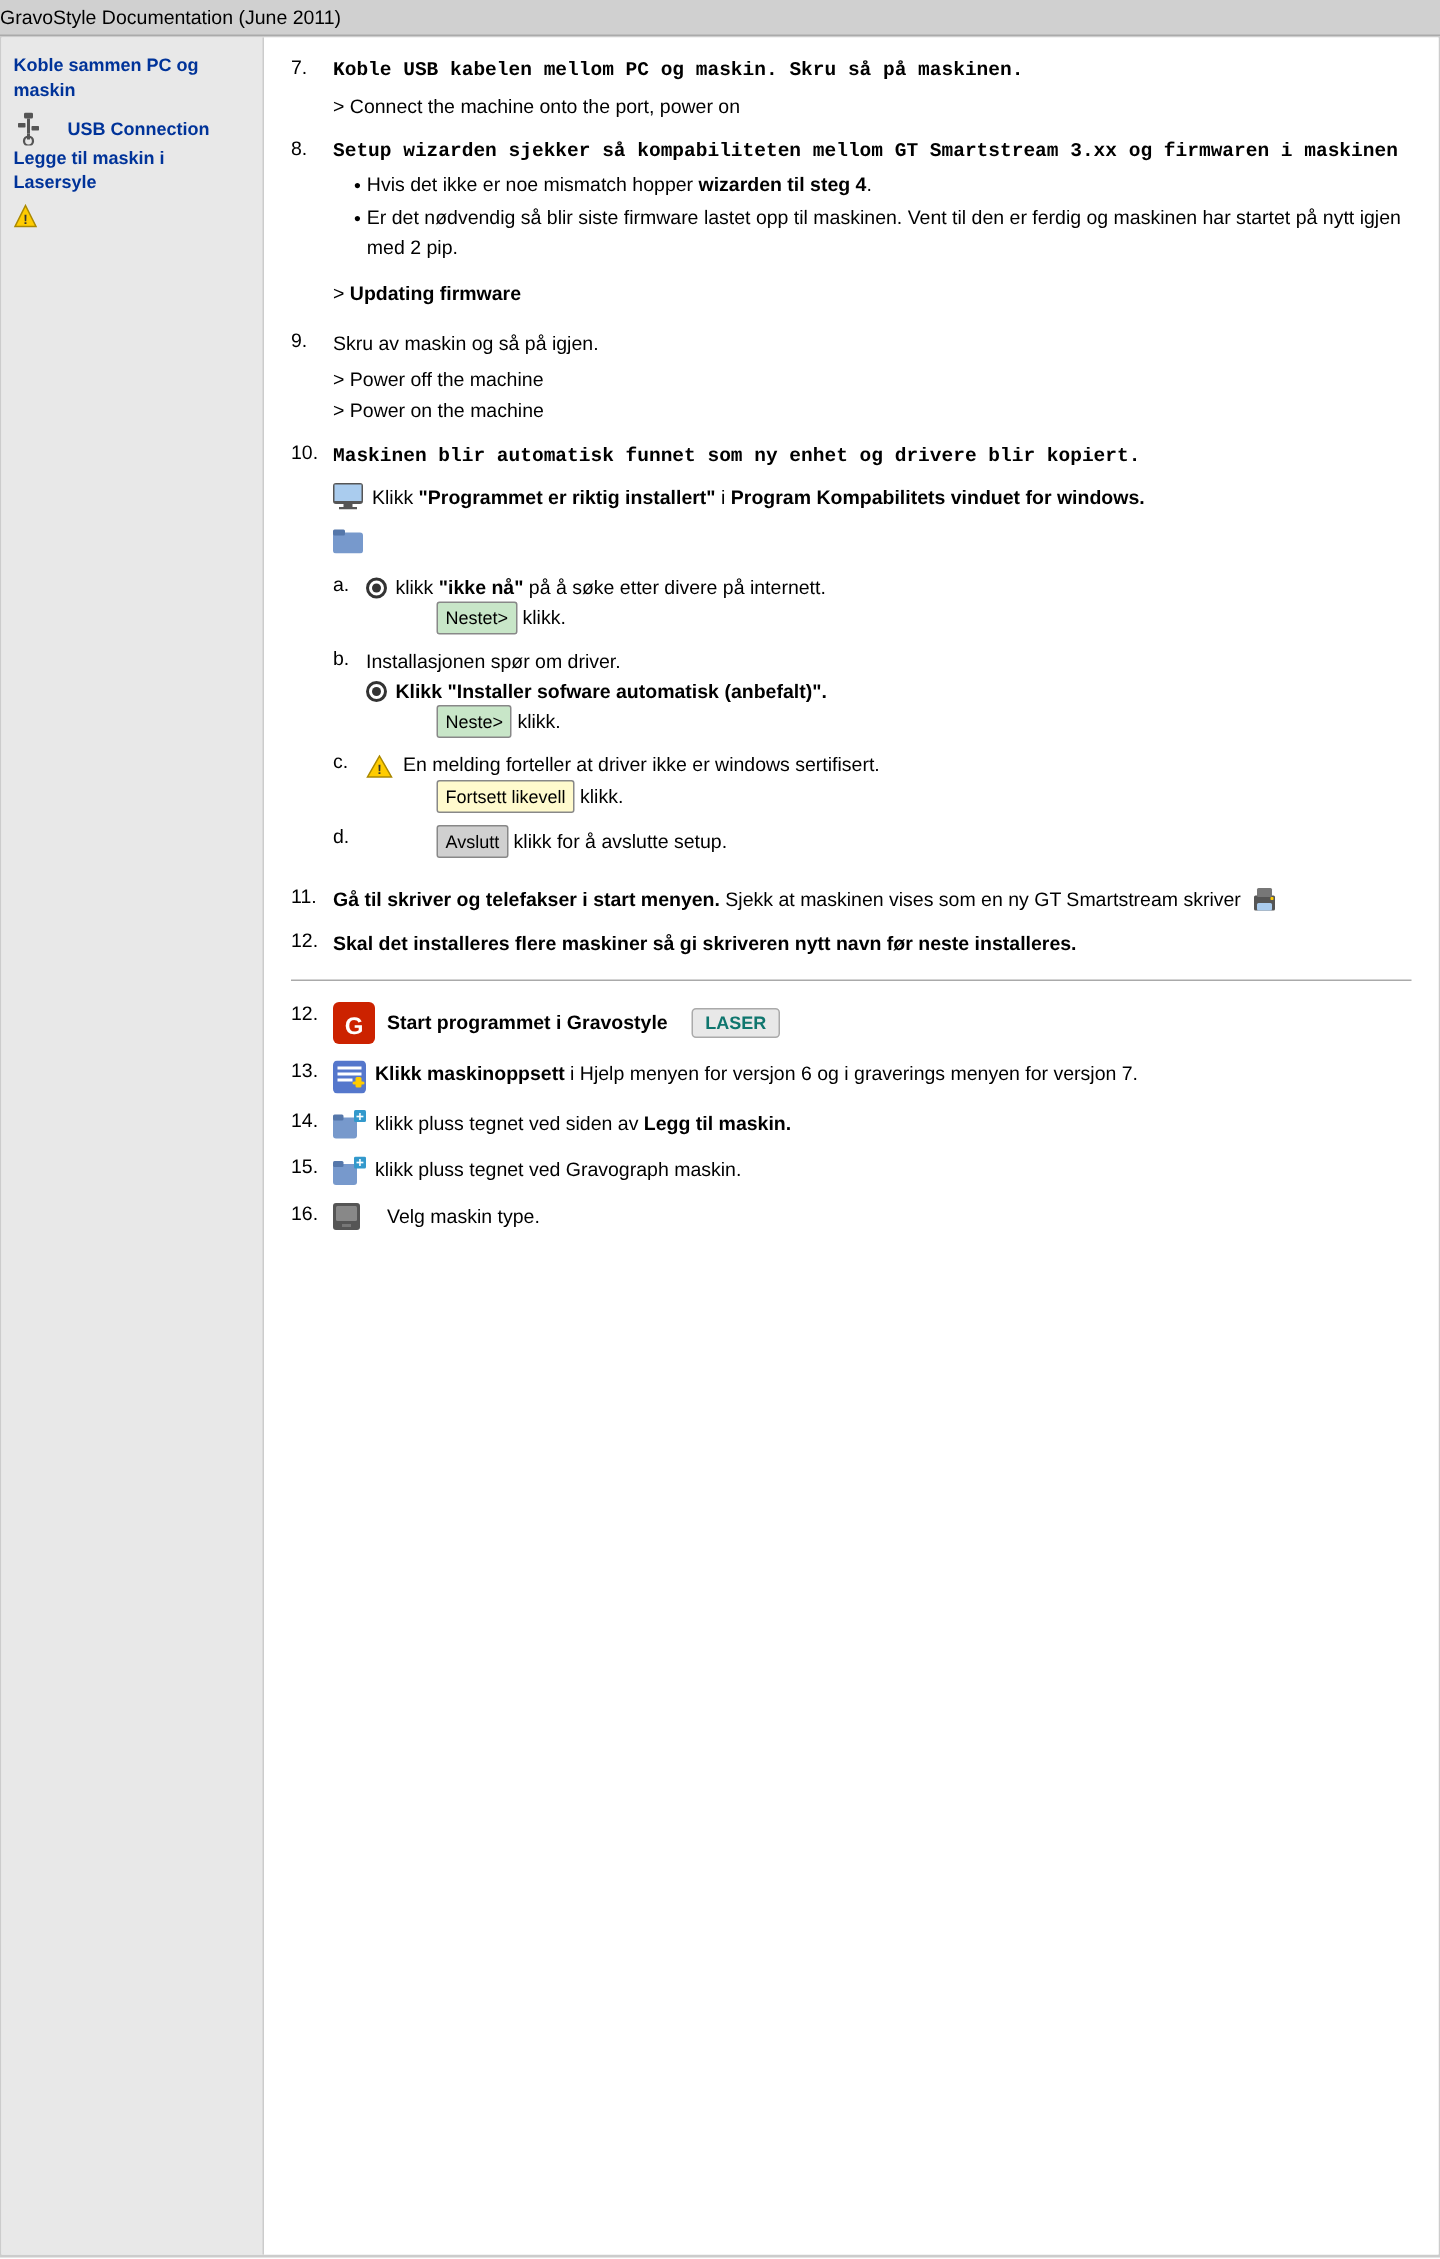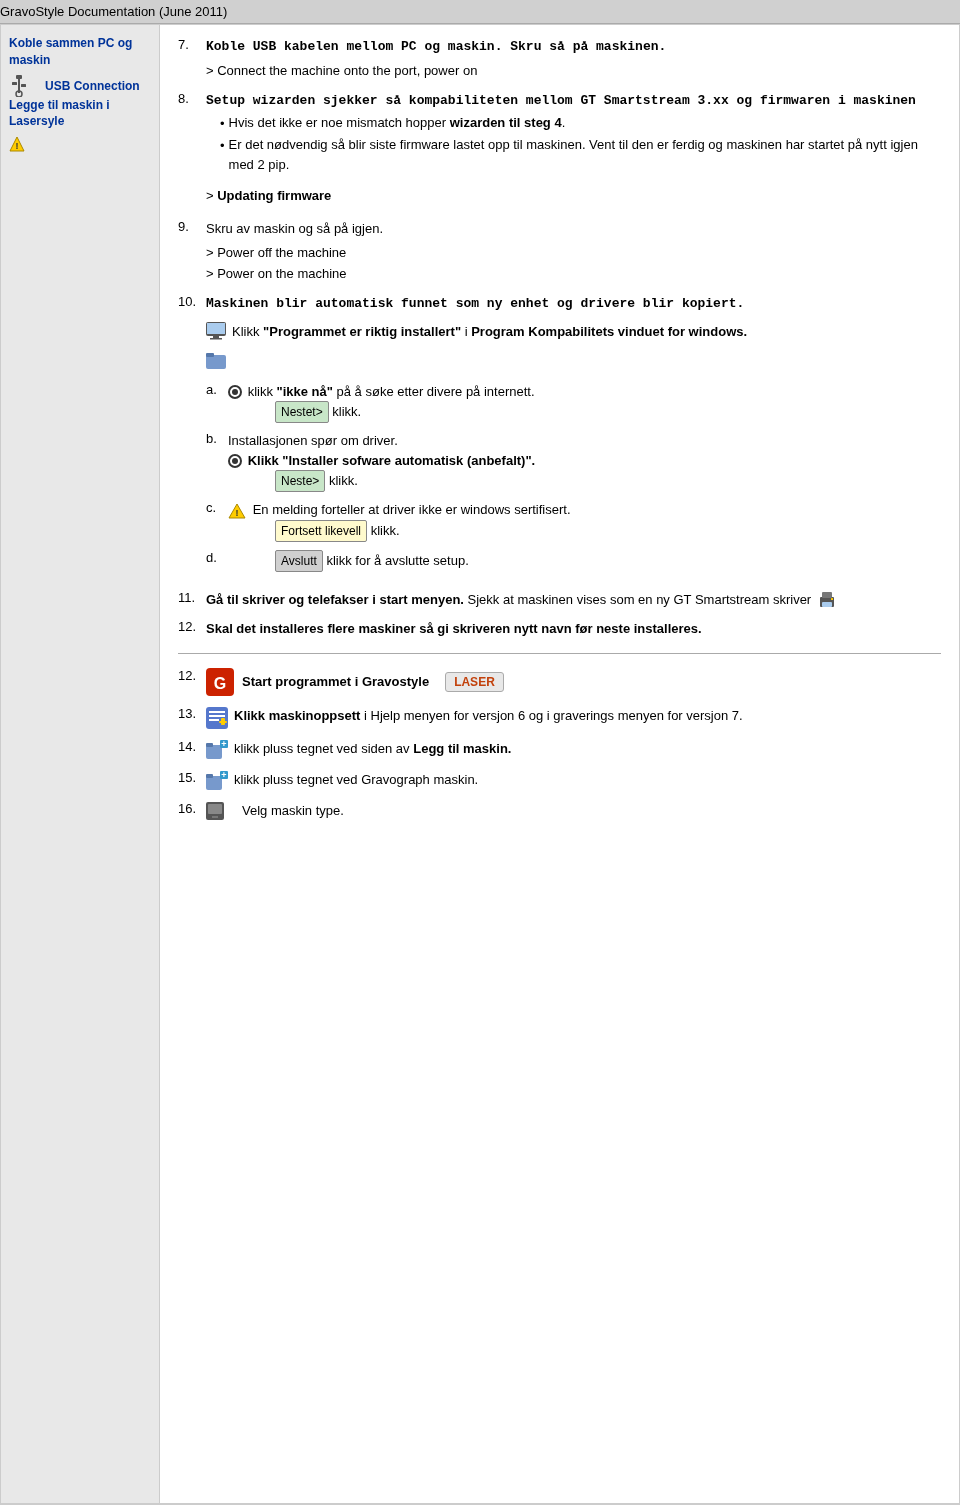--- a/index.html
+++ b/index.html
@@ -17,21 +17,21 @@
       font-weight: normal;
       border-bottom: 1px solid #aaa;
     }
     .page-wrapper {
       display: flex;
       flex-direction: row;
       min-height: 1480px;
       border: 1px solid #ccc;
     }
     .left-sidebar {
-      width: 159px;
+      width: 175px;
       background: #e8e8e8;
       border-right: 1px solid #ccc;
       padding: 10px 8px;
       flex-shrink: 0;
     }
     .sidebar-section-title {
       font-size: 12px;
       font-weight: bold;
       color: #003399;
       line-height: 1.4;
@@ -163,21 +163,21 @@
     .laser-badge {
       display: inline-block;
       background: #e8e8e8;
       border: 1px solid #aaa;
       border-radius: 3px;
       padding: 2px 8px;
       font-size: 12px;
       font-weight: bold;
       vertical-align: middle;
       margin-left: 8px;
-      color: #c2410c;
+      color: #0f766e;
     }
     .usb-icon-svg {
       vertical-align: middle;
     }
     .sidebar-icon-container {
       display: flex;
       align-items: center;
       gap: 16px;
       margin-top: 4px;
     }

